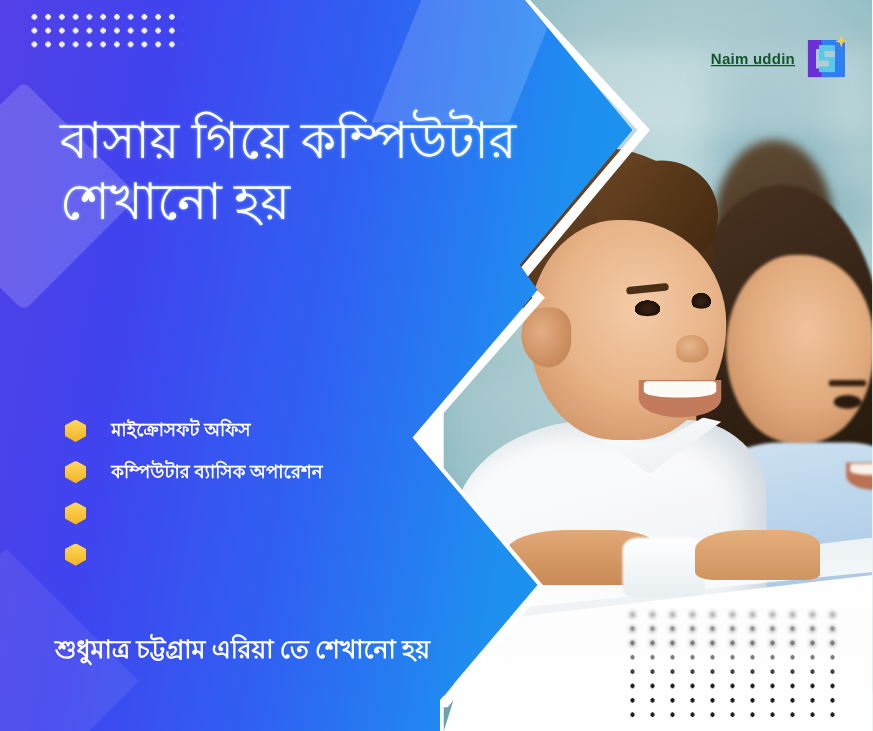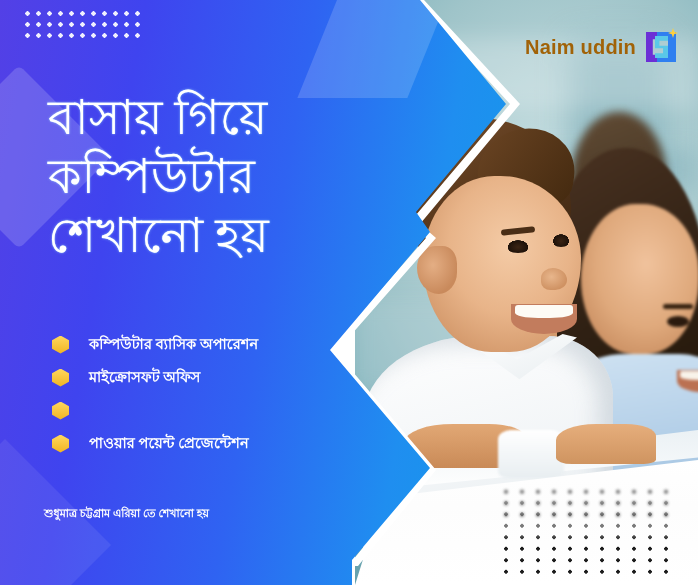--- a/index.html
+++ b/index.html
@@ -245,22 +245,23 @@
     background-image:radial-gradient(circle, rgba(255,255,255,.92) 2px, rgba(255,255,255,0) 2.4px);
     background-size:11px 11px;
   }
 
   
   .logo{
     position:absolute; right:22px; top:30px;
     display:flex; align-items:center; gap:10px;
   }
   .logo-text{
-    font-size:20px; font-weight:bold; color:#a16207; letter-spacing:.2px;
+    font-size:12px; font-weight:bold; color:#14532d; letter-spacing:.2px;
     white-space:nowrap;
+    text-decoration:underline;
   }
   .logo-mark{ position:relative; width:30px; height:34px; }
   .logo-mark .lm-a{
     position:absolute; left:0; top:2px; width:17px; height:30px;
     background:#6b2fd6;
     clip-path:polygon(100% 0,100% 24%,40% 24%,40% 76%,100% 76%,100% 100%,0 100%,0 0);
   }
   .logo-mark .lm-b{
     position:absolute; left:11px; top:2px; width:19px; height:30px;
     background:#2f7ff0;
@@ -273,21 +274,21 @@
   }
   .logo-mark .lm-spark{
     position:absolute; right:-2px; top:-2px; width:10px; height:10px;
     background:#ffcf3d; clip-path:polygon(50% 0,62% 38%,100% 50%,62% 62%,50% 100%,38% 62%,0 50%,38% 38%);
   }
 
   
   .content{ position:absolute; left:0; top:0; width:420px; height:585px; }
   .headline{
     position:absolute; left:48px; top:88px; width:370px;
-    font-size:48px; line-height:1.23; color:#ffffff;
+    font-size:40px; line-height:1.23; color:#ffffff;
     font-family:"Liberation Serif", serif;
     text-shadow:0 0 1px rgba(180,225,255,.95), 0 0 3px rgba(160,215,255,.55);
   }
   .subhead{
     position:absolute; left:50px; top:274px;
     font-size:25px; color:#ffffff;
     font-family:"Liberation Serif", serif;
     text-shadow:0 0 1px rgba(200,230,255,.8);
   }
   .list{ position:absolute; left:52px; top:328px; width:350px; }
@@ -300,21 +301,21 @@
     background:linear-gradient(180deg,#ffd75e,#f0b421);
     clip-path:polygon(50% 0,100% 26%,100% 74%,50% 100%,0 74%,0 26%);
   }
   .list-label{
     font-size:14.5px; color:#ffffff; font-weight:bold;
     font-family:"Liberation Serif", serif;
     letter-spacing:.1px;
   }
   .footnote{
     position:absolute; left:44px; top:505px; width:300px;
-    font-size:11px; line-height:1.5; color:#ffffff; font-weight:bold;
+    font-size:20px; line-height:1.5; color:#ffffff; font-weight:bold;
     font-family:"Liberation Serif", serif;
   }
 </style>
 </head>
 <body>
 
 <div id="poster">
 
   <div class="photo-panel">
     <div class="bg-pillar"></div>
@@ -381,31 +382,30 @@
       <div class="lm-spark"></div>
     </div>
   </div>
 
   <div class="content">
     <div class="headline">বাসায় গিয়ে কম্পিউটার শেখানো হয়</div>
 
     <div class="list">
       <div class="list-item">
         <span class="hexbullet"></span>
-        <span class="list-label">কম্পিউটার ব্যাসিক অপারেশন</span>
+        <span class="list-label">মাইক্রোসফট অফিস</span>
       </div>
       <div class="list-item">
         <span class="hexbullet"></span>
-        <span class="list-label">মাইক্রোসফট অফিস</span>
+        <span class="list-label">কম্পিউটার ব্যাসিক অপারেশন</span>
       </div>
       <div class="list-item">
         <span class="hexbullet"></span>
       </div>
       <div class="list-item">
         <span class="hexbullet"></span>
-        <span class="list-label">পাওয়ার পয়েন্ট প্রেজেন্টেশন</span>
       </div>
     </div>
 
     <div class="footnote">শুধুমাত্র চট্টগ্রাম এরিয়া তে শেখানো হয়</div>
   </div>
 
 </div>
 
 </body></html>

